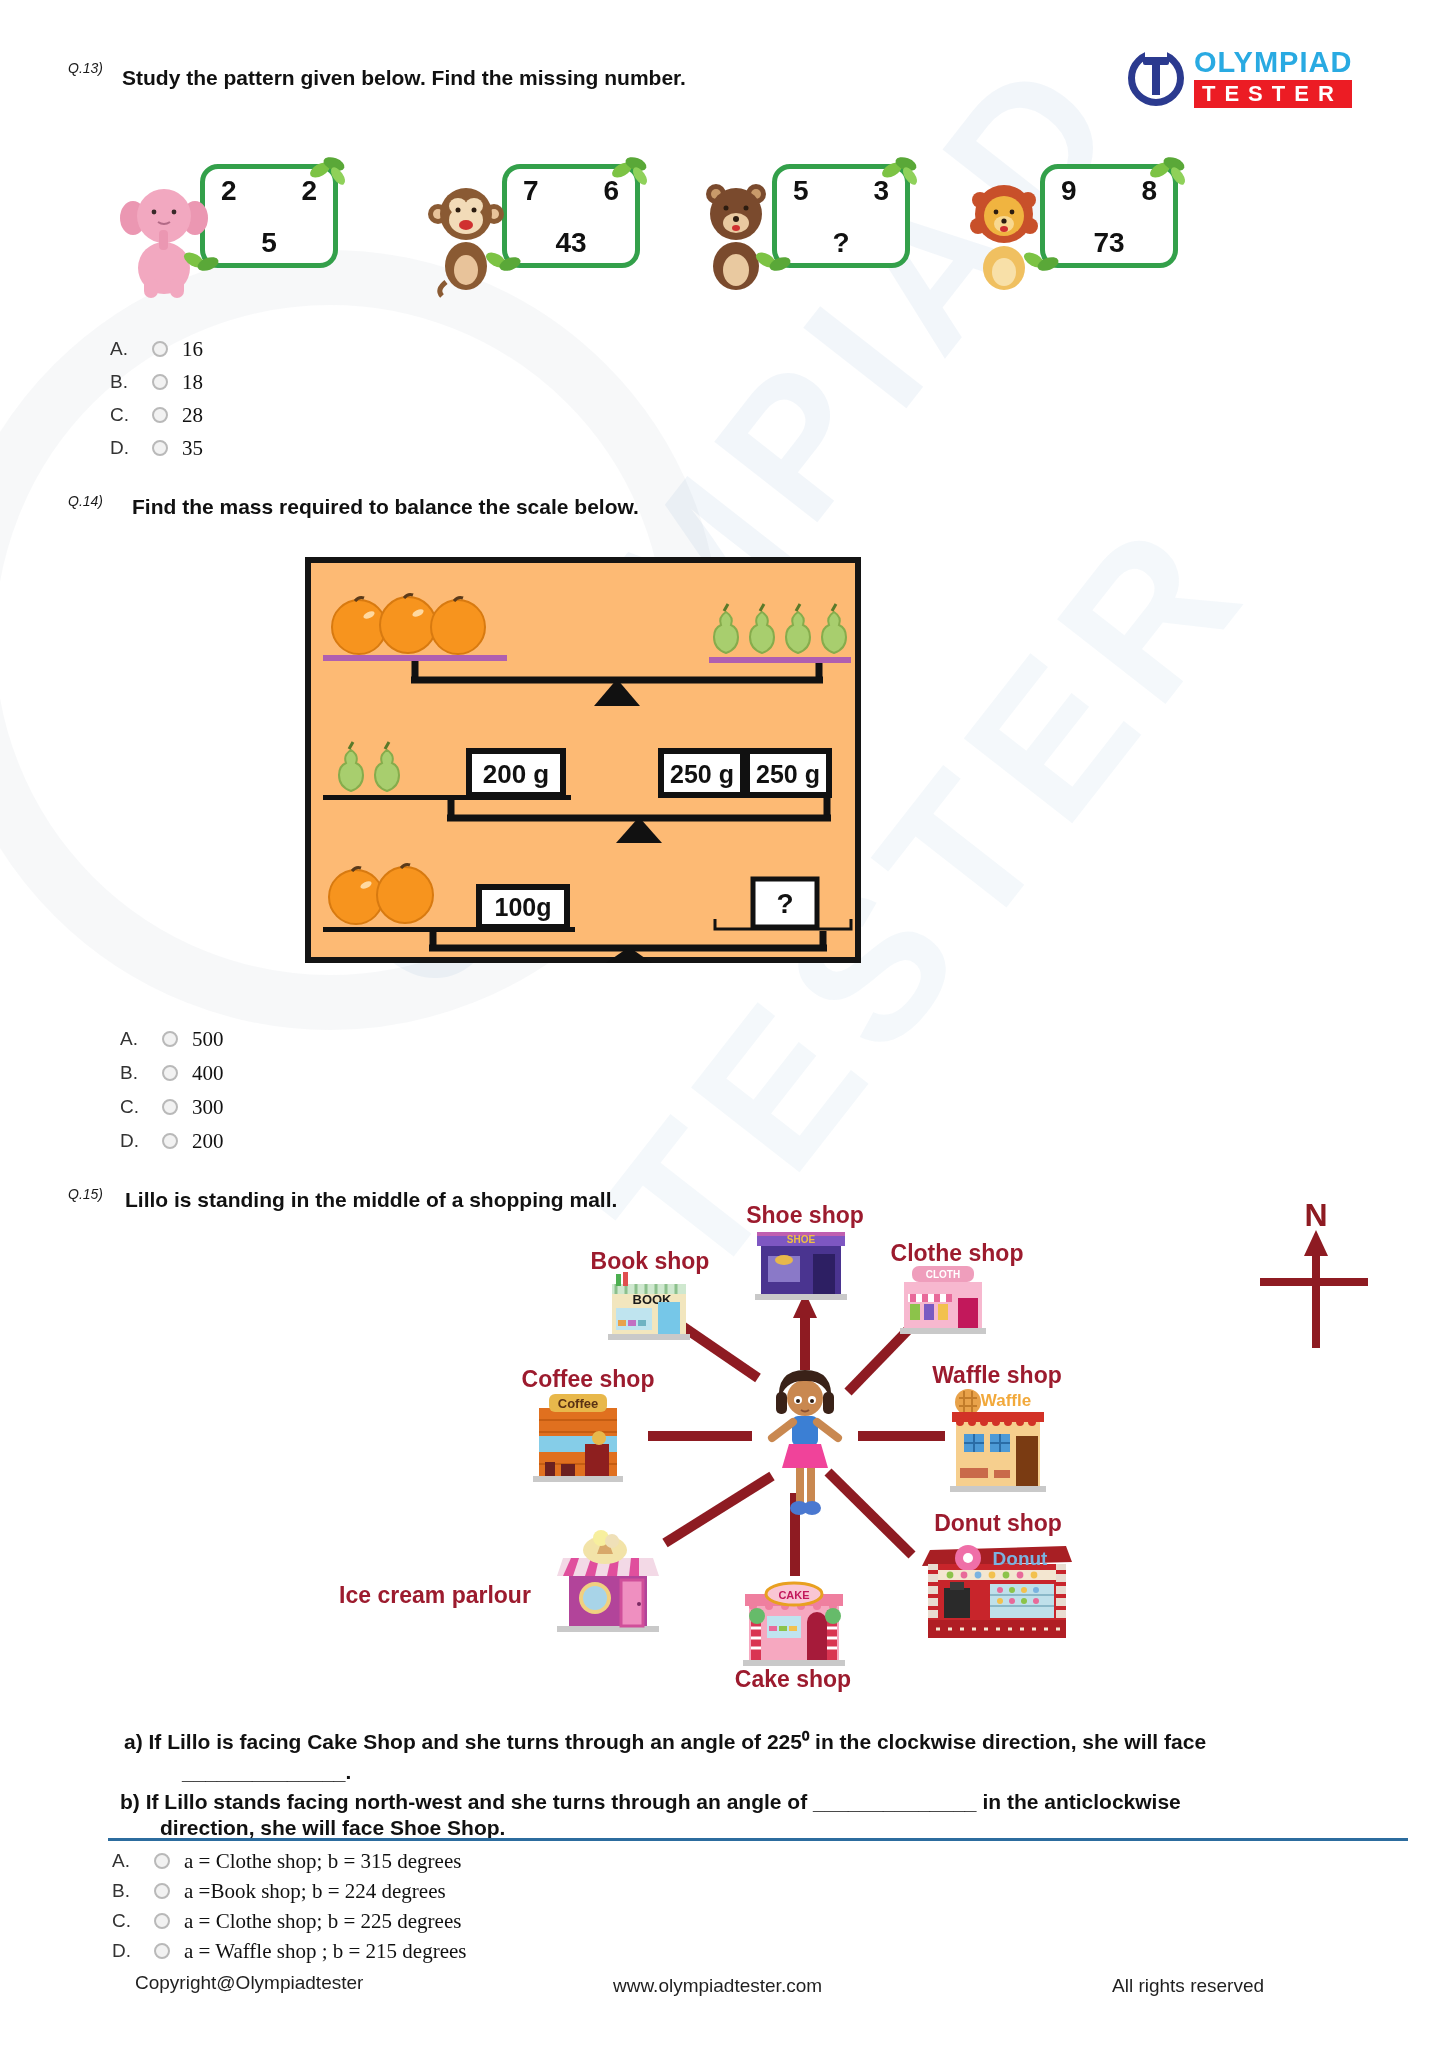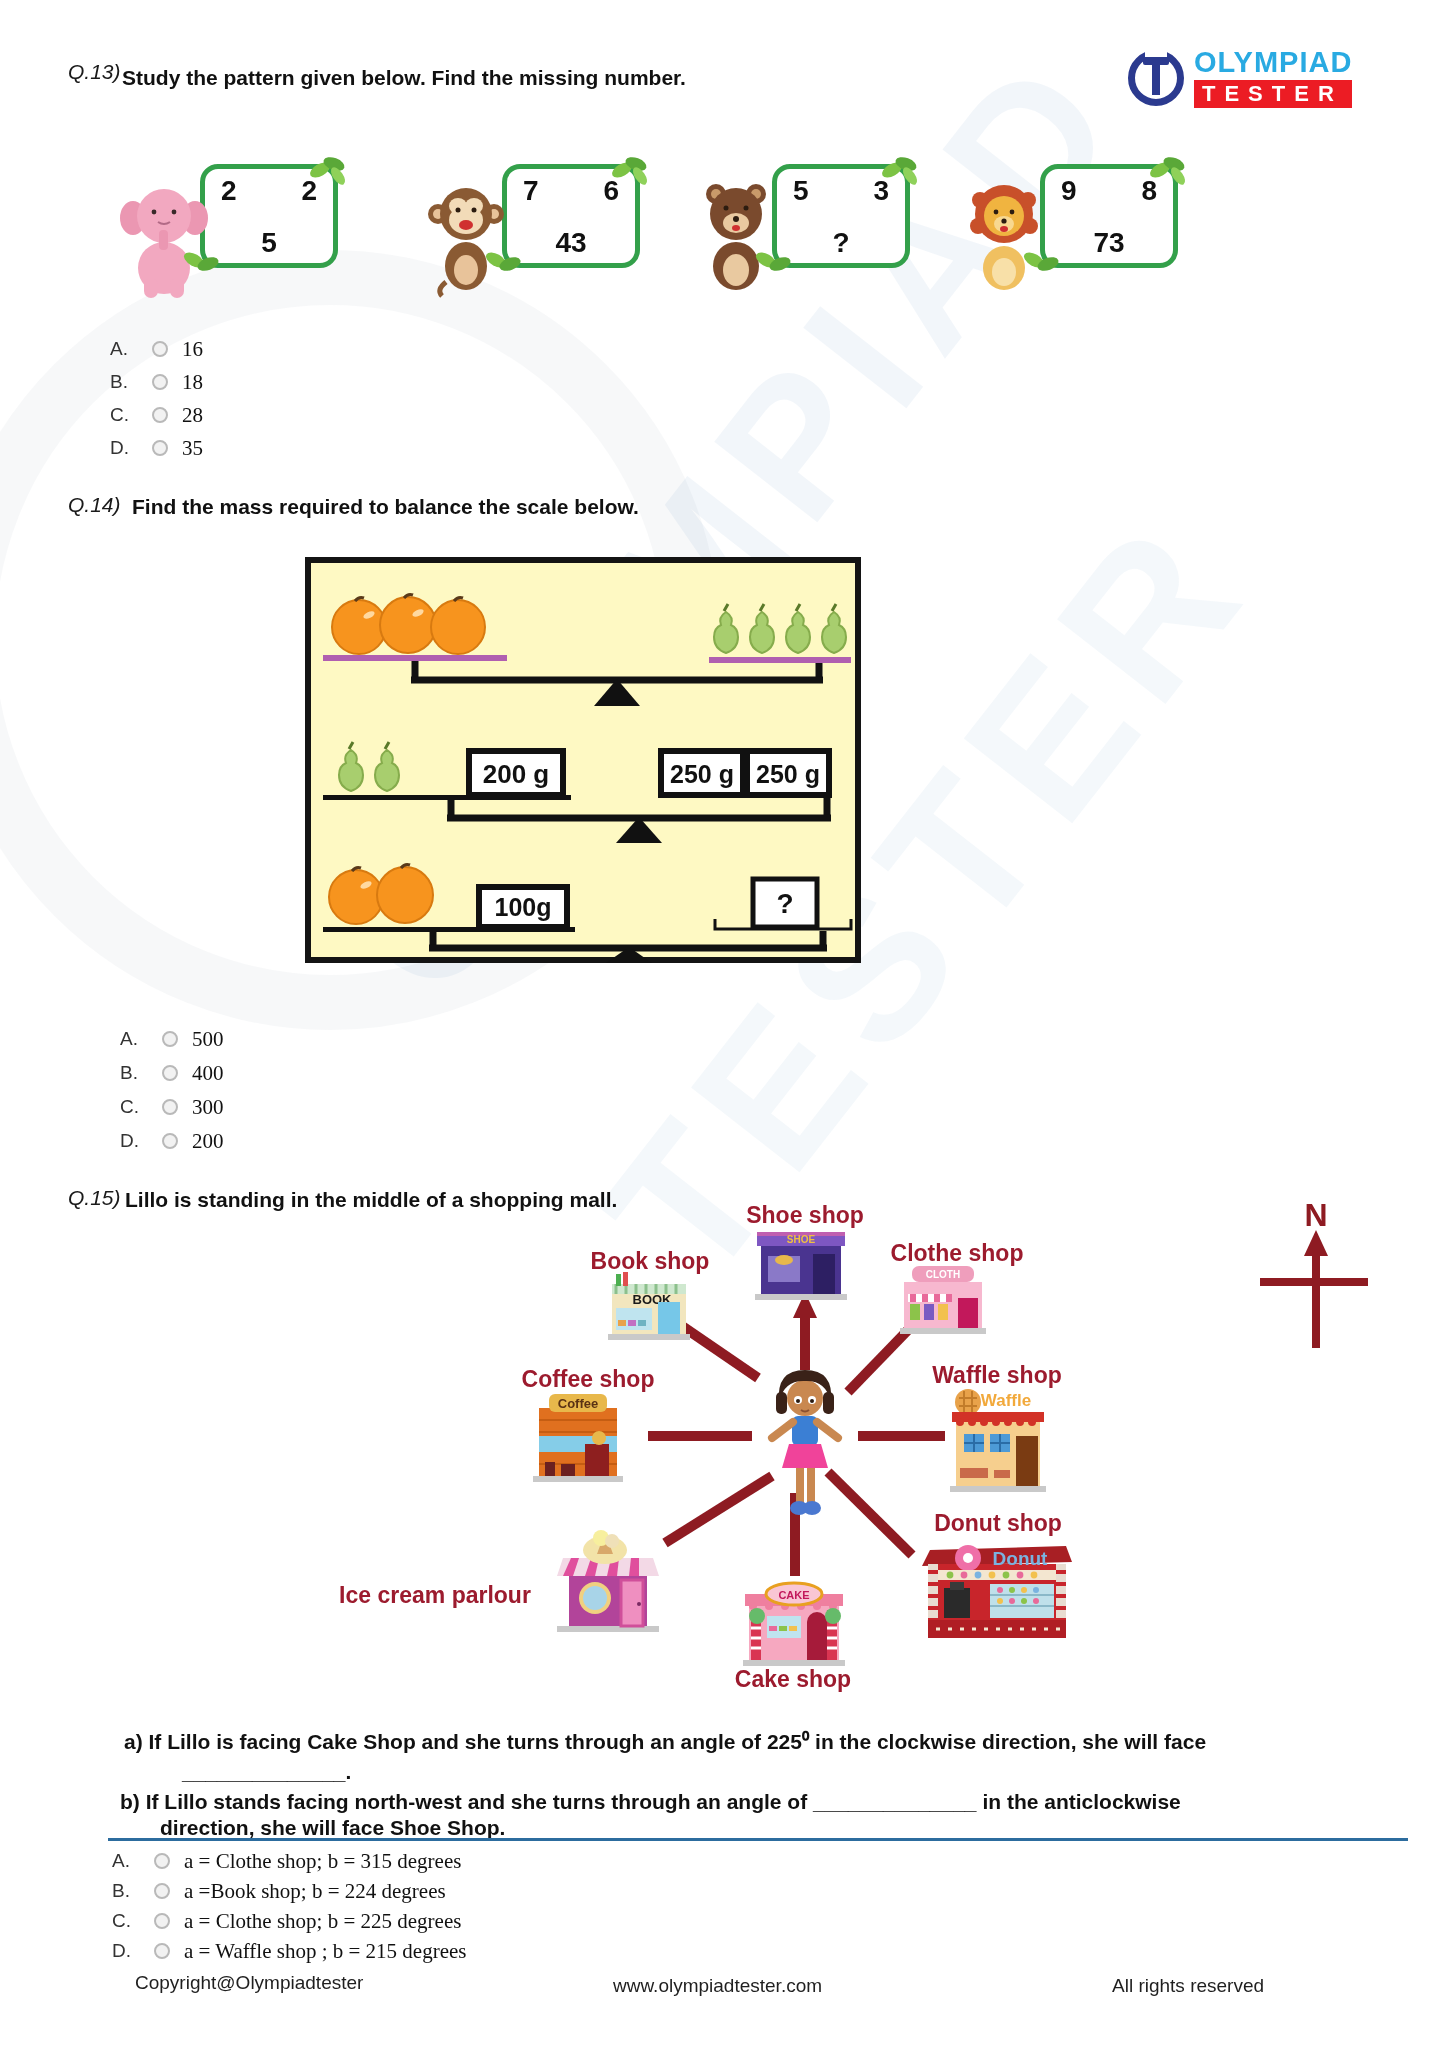--- a/index.html
+++ b/index.html
@@ -9,21 +9,21 @@
     font-family:"Liberation Sans", sans-serif; overflow:hidden; margin:0 auto;
   }
   
   .wm-circle{ position:absolute; left:-60px; top:250px; width:780px; height:780px;
     border:55px solid rgba(140,150,170,0.07); border-radius:50%; }
   .wm-word{ position:absolute; font-weight:bold; letter-spacing:18px;
     transform:rotate(-52deg); transform-origin:left top; white-space:nowrap; }
   .wm-word.w1{ left:300px; top:900px; font-size:190px; color:rgba(90,140,190,0.08); }
   .wm-word.w2{ left:560px; top:1180px; font-size:200px; color:rgba(100,150,200,0.07); }
   
-  .qnum{ position:absolute; font-style:italic; font-size:21px; color:#1a1a1a; }
+  .qnum{ position:absolute; font-style:italic; font-size:14px; color:#1a1a1a; }
   .qtitle{ position:absolute; font-weight:bold; font-size:21px; color:#111; }
   .logo{ position:absolute; left:1128px; top:48px; display:flex; align-items:center; gap:10px; }
   .logo-icon{ width:56px; height:56px; border:7px solid #2b3a8f; border-radius:50%;
     position:relative; background:#fff; }
   .logo-icon .gap{ position:absolute; left:50%; top:-9px; transform:translateX(-50%);
     width:22px; height:10px; background:#fff; }
   .logo-icon .tbar{ position:absolute; left:50%; top:2px; transform:translateX(-50%);
     width:8px; height:36px; background:#2b3a8f; }
   .logo-icon .ttop{ position:absolute; left:50%; top:0px; transform:translateX(-50%);
     width:26px; height:8px; background:#2b3a8f; border-radius:2px;}
@@ -40,21 +40,21 @@
   .board .n-tr{ position:absolute; right:16px; top:6px; font-weight:bold; font-size:28px; color:#111; }
   .board .n-b{ position:absolute; left:0; right:0; bottom:4px; text-align:center; font-weight:bold; font-size:28px; color:#111; }
   .leaf{ position:absolute; z-index:3; }
   
   .opt-row{ position:absolute; display:flex; align-items:center; gap:14px; height:26px; }
   .opt-letter{ font-size:19px; color:#333; width:28px; }
   .radio{ width:16px; height:16px; border-radius:50%; border:2px solid #b9b9b9; background:#f2f2f2; }
   .opt-text{ font-family:"Liberation Serif", serif; font-size:21px; color:#111; }
   
   .scalebox{ position:absolute; left:305px; top:557px; width:556px; height:406px;
-    border:6px solid #141414; background:#fef9c3; }
+    border:6px solid #141414; background:#fdba74; }
   .scale-svg{ position:absolute; left:0; }
   .wlabel{ font-family:"Liberation Sans", sans-serif; font-weight:bold; }
   
   .mall{ position:absolute; left:300px; top:1198px; width:840px; height:535px; }
   .shop-label{ position:absolute; color:#9c1b2e; font-weight:bold; font-size:23px; text-align:center; }
   .shop{ position:absolute; }
   .compass{ position:absolute; left:1258px; top:1198px; width:116px; height:160px; }
   .subq{ position:absolute; font-weight:bold; font-size:21px; color:#111; }
   .divider{ position:absolute; left:108px; top:1838px; width:1300px; height:0;
     border-top:3px solid #2c6c9e; }

